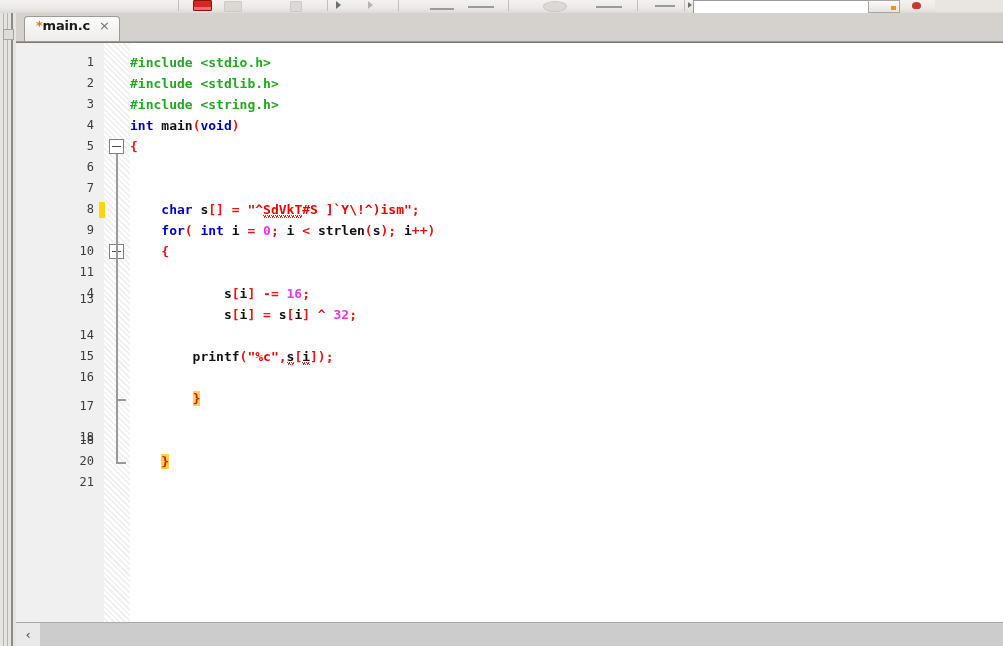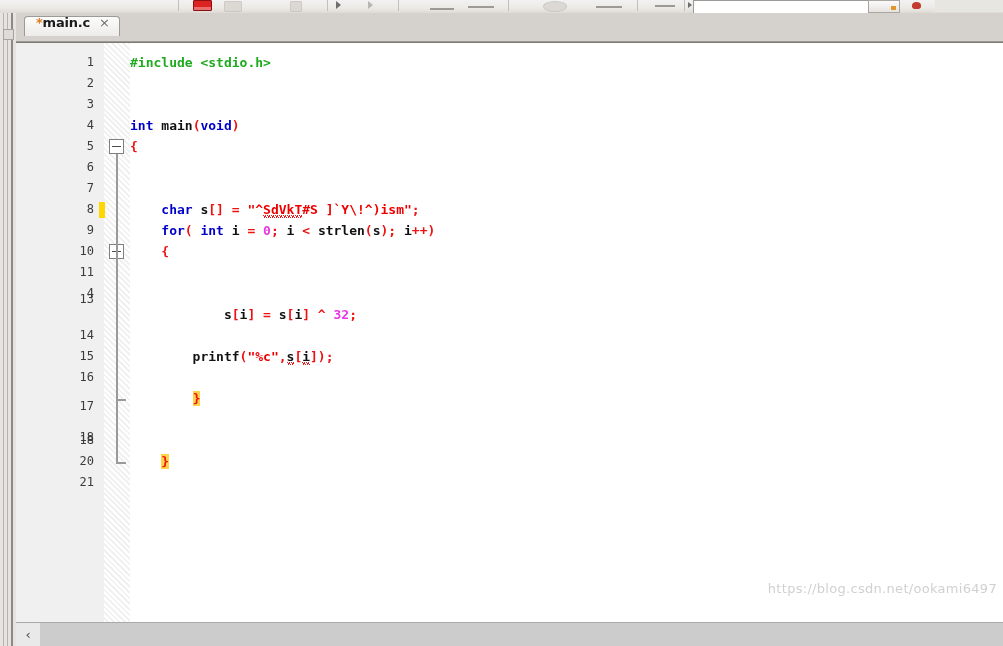--- a/index.html
+++ b/index.html
@@ -104,21 +104,21 @@
   }
   .tabbar-inner {
     position: absolute;
     left: 16px; top: 0;
     right: 0; height: 29px;
     background: #d5d2cd;
   }
   .tab {
     position: absolute;
     left: 8px; top: 3px;
-    height: 20px;
+    height: 26px;
     padding: 0 9px 8px 11px;
     background: linear-gradient(to bottom,#fcfcfc 0%, #f4f3f1 55%, #ececea 100%);
     border: 1px solid #9d9a95;
     border-bottom: none;
     border-radius: 4px 4px 0 0;
     display: flex;
     align-items: center;
     box-sizing: border-box;
     justify-content: flex-end;
   }
@@ -391,39 +391,41 @@
     </div>
   <div class="foldcol" id="foldcol">
       <div class="fold-box" style="top: 96px;"></div>
       <div class="fold-box" style="top: 201px;"></div>
       <div class="fold-stem" style="top: 111px; height: 308px;"></div>
       <div class="fold-foot" style="top: 419px; left: 12px;"></div>
       <div class="fold-foot" style="top: 356px; left: 12px;"></div>
     </div>
   <div class="codearea" id="codearea">
       <div class="code-line" style="top: 9px;"><span class="k-pre">#include &lt;stdio.h&gt;</span></div>
+      <div class="code-line" style="top: 30px;"><span class="k-pre">#include &lt;stdlib.h&gt;</span></div>
+      <div class="code-line" style="top: 51px;"><span class="k-pre">#include &lt;string.h&gt;</span></div>
       <div class="code-line" style="top: 72px;"><span class="k-kw">int</span><span class="k-id"> main</span><span class="k-op">(</span><span class="k-kw">void</span><span class="k-op">)</span></div>
       <div class="code-line" style="top: 93px;"><span class="k-brace">{</span></div>
       <div class="code-line" style="top: 114px;"></div>
       <div class="code-line" style="top: 135px;"></div>
       <div class="code-line" style="top: 156px;"><span class="k-kw">    char</span><span class="k-id"> s</span><span class="k-op">[] </span><span class="k-op">= </span><span class="k-str">"^</span><span class="k-str squiggle">SdVkT</span><span class="k-str">#S ]`Y\!^)ism"</span><span class="k-op">;</span></div>
       <div class="code-line" style="top: 177px;"><span class="k-kw">    for</span><span class="k-op">( </span><span class="k-kw">int</span><span class="k-id"> i </span><span class="k-op">= </span><span class="k-num">0</span><span class="k-op">; </span><span class="k-id">i </span><span class="k-op">&lt; </span><span class="k-id">strlen</span><span class="k-op">(</span><span class="k-id">s</span><span class="k-op">); </span><span class="k-id">i</span><span class="k-op">++)</span></div>
       <div class="code-line" style="top: 198px;"><span class="k-id">    </span><span class="k-brace">{</span></div>
       <div class="code-line" style="top: 219px;"></div>
+      <div class="code-line" style="top: 240px;"><span class="k-id">            s</span><span class="k-op">[</span><span class="k-id">i</span><span class="k-op">] </span><span class="k-op">-= </span><span class="k-num">16</span><span class="k-op">;</span></div>
       <div class="code-line" style="top: 261px;"><span class="k-id">            s</span><span class="k-op">[</span><span class="k-id">i</span><span class="k-op">] </span><span class="k-op">= </span><span class="k-id">s</span><span class="k-op">[</span><span class="k-id">i</span><span class="k-op">] </span><span class="k-op">^ </span><span class="k-num">32</span><span class="k-op">;</span></div>
       <div class="code-line" style="top: 282px;"></div>
       <div class="code-line" style="top: 303px;"><span class="k-id">        printf</span><span class="k-op">(</span><span class="k-str">"%c"</span><span class="k-op">,</span><span class="k-id squiggle">s</span><span class="k-op">[</span><span class="k-id squiggle">i</span><span class="k-op">]</span><span class="k-op">);</span></div>
       <div class="code-line" style="top: 324px;"></div>
       <div class="code-line" style="top: 345px;"><span class="k-id">        </span><span class="k-brace-hl">}</span></div>
       <div class="code-line" style="top: 366px;"></div>
       <div class="code-line" style="top: 387px;"></div>
       <div class="code-line" style="top: 408px;"><span class="k-id">    </span><span class="k-brace-hl">}</span></div>
       <div class="code-line" style="top: 429px;"></div>
     </div>
-  <div class="watermark">https://blog.csdn.net/ookami6497</div>
 <div class="change-bar" style="top: 159px;"></div>
   </div>
 
 <div class="bottom-strip">
   <div class="b1"></div>
   <div class="b2"></div>
   <div class="b3"></div>
 </div>
 <div class="hscroll">
   <div class="hscroll-left">‹</div>

